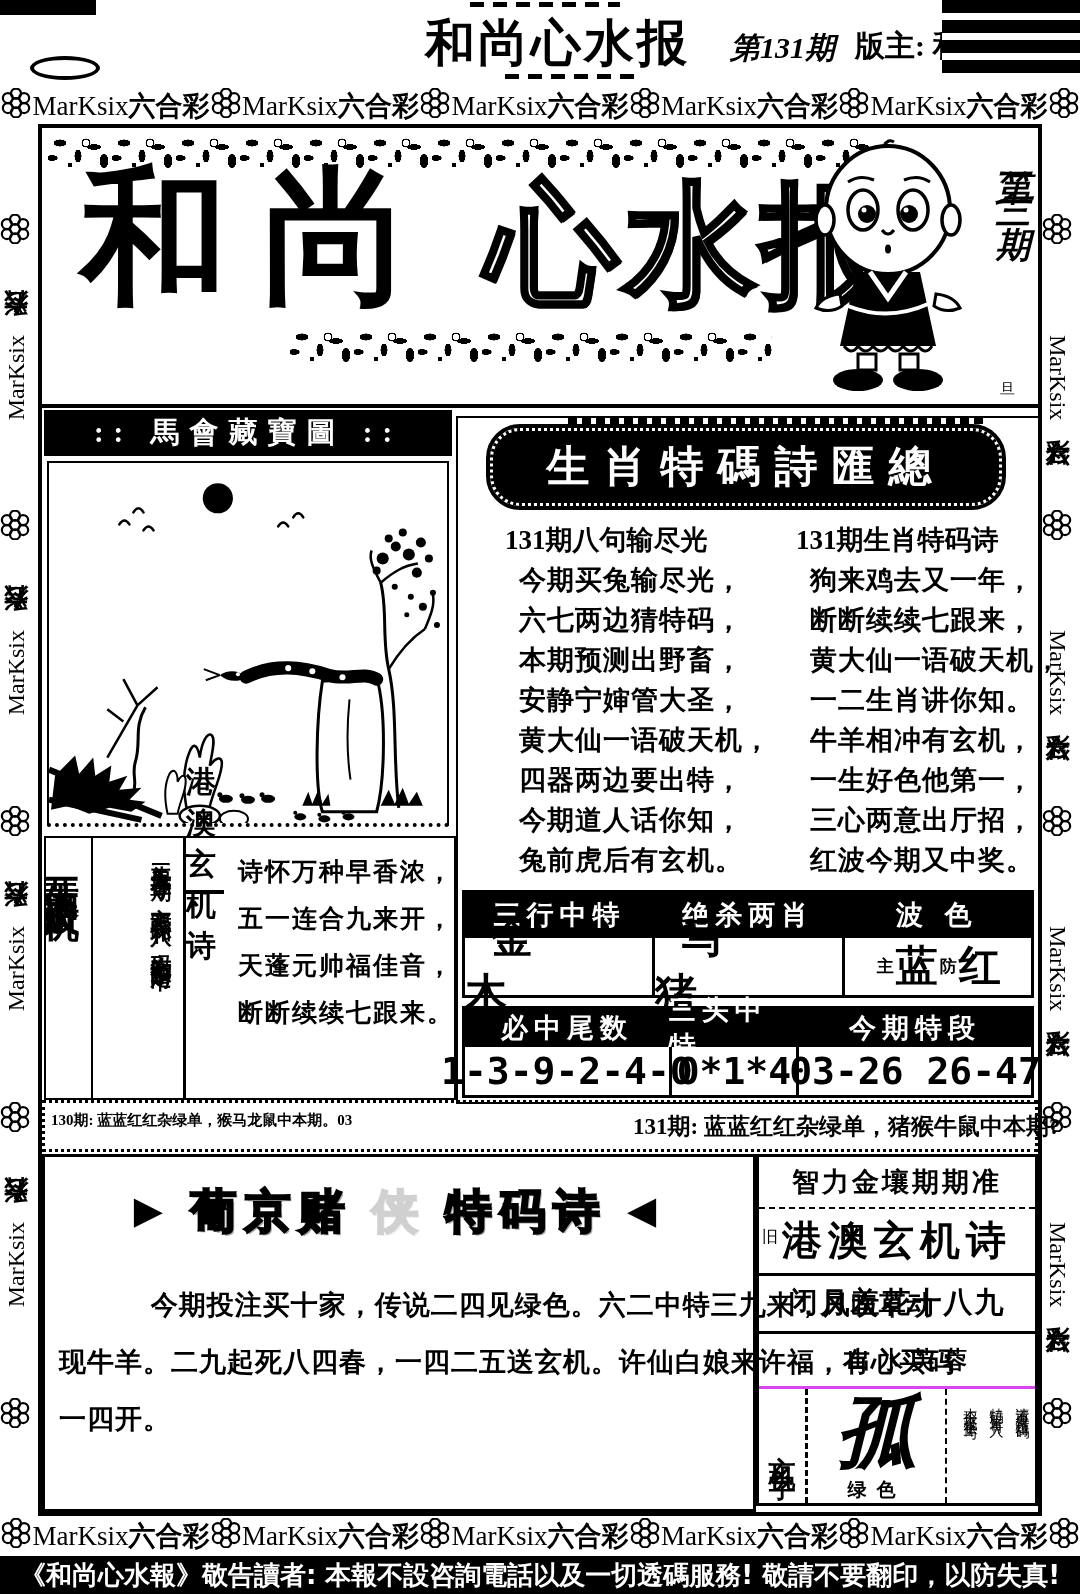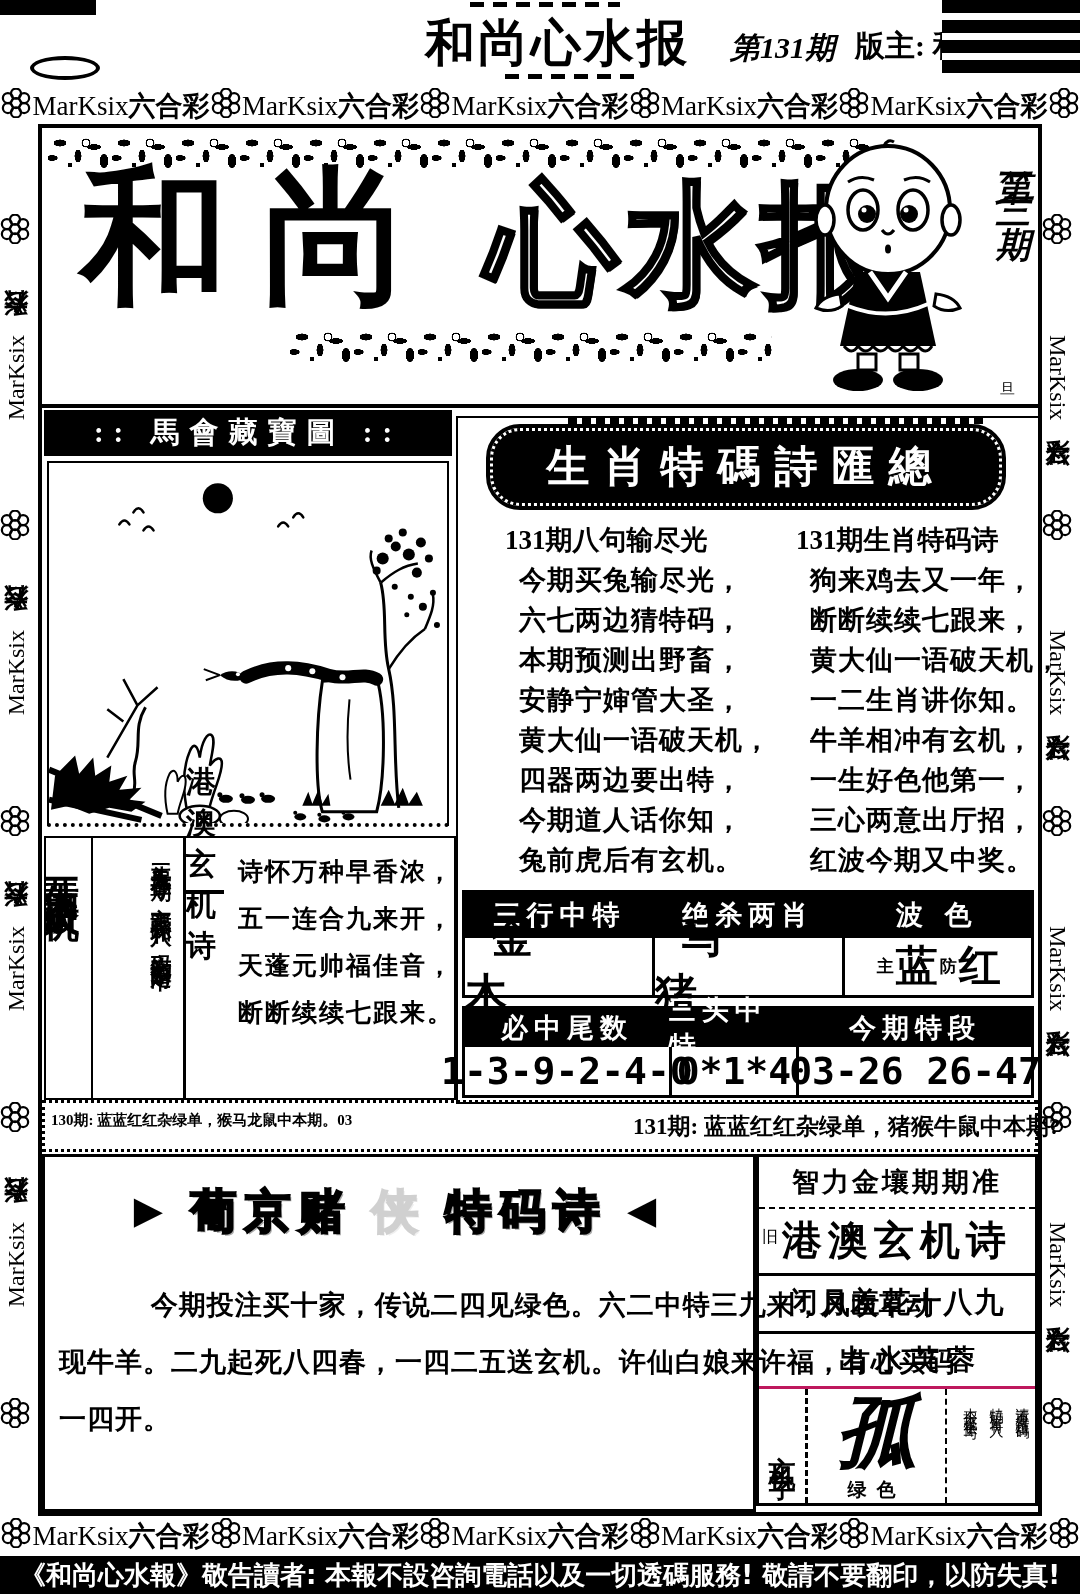--- a/index.html
+++ b/index.html
@@ -122,21 +122,21 @@
   .pj-line:first-child{text-indent:3.4em;}
 
   
   .bright{position:absolute;left:714px;top:1026px;width:282px;height:352px;border:3px solid #000;
       display:flex;flex-direction:column;box-sizing:border-box;}
   .br-row{display:flex;align-items:center;justify-content:center;font-weight:bold;}
   .br1{height:50px;border-bottom:2px dashed #000;font-size:27px;letter-spacing:3px;}
   .br2{height:64px;border-bottom:3px solid #000;font-size:40px;letter-spacing:6px;position:relative;}
   .br2-mark{position:absolute;left:3px;top:18px;font-size:16px;font-weight:normal;}
   .br3{height:56px;border-bottom:3px solid #000;font-size:29px;letter-spacing:2px;}
-  .br4{height:52px;border-bottom:3px solid #be185d;font-size:28px;letter-spacing:8px;padding-left:28px;}
+  .br4{height:52px;border-bottom:3px solid #d946ef;font-size:24px;letter-spacing:8px;padding-left:28px;}
   .br5{flex:1;display:flex;}
   .myst-label{width:46px;border-right:3px dashed #000;writing-mode:vertical-rl;
       display:flex;align-items:center;justify-content:center;font-size:27px;font-weight:bold;letter-spacing:8px;}
   .myst-main{flex:1;text-align:center;}
   .myst-char{font-size:82px;font-weight:bold;line-height:88px;font-style:italic;}
   .myst-color{font-size:19px;font-weight:bold;letter-spacing:10px;}
   .myst-side{width:88px;border-left:2px dashed #000;writing-mode:vertical-rl;white-space:pre-line;
       font-size:14px;line-height:26px;letter-spacing:3px;padding-top:8px;}
 
   

